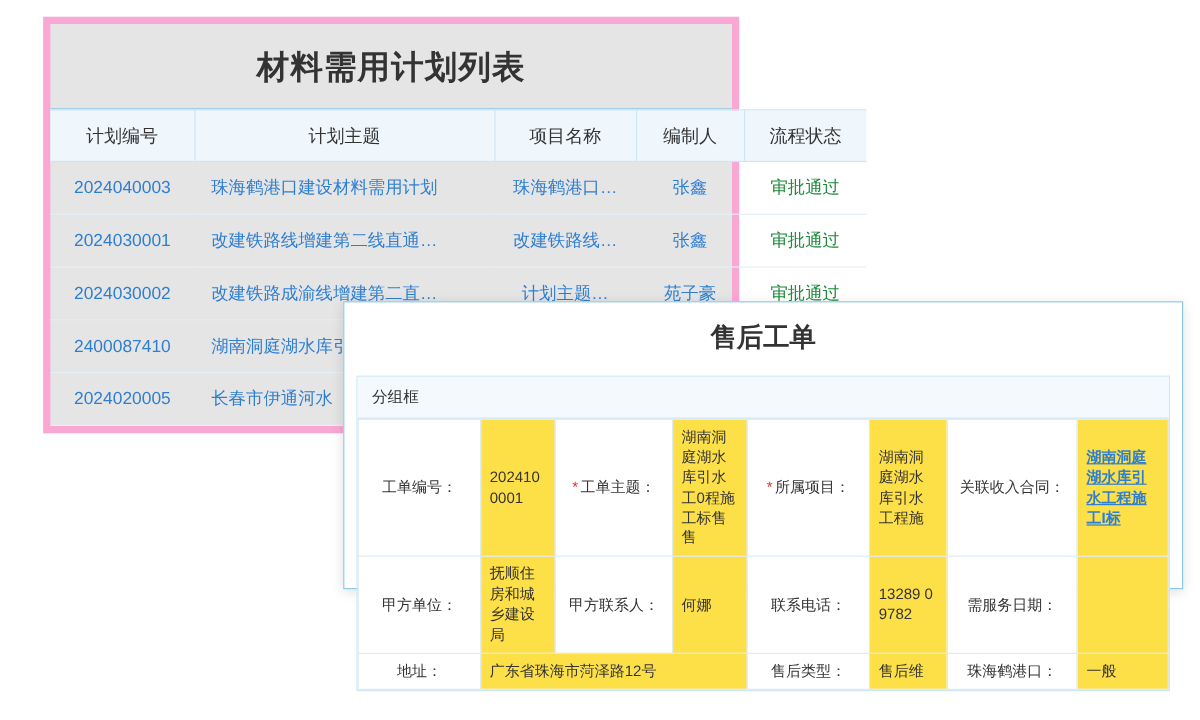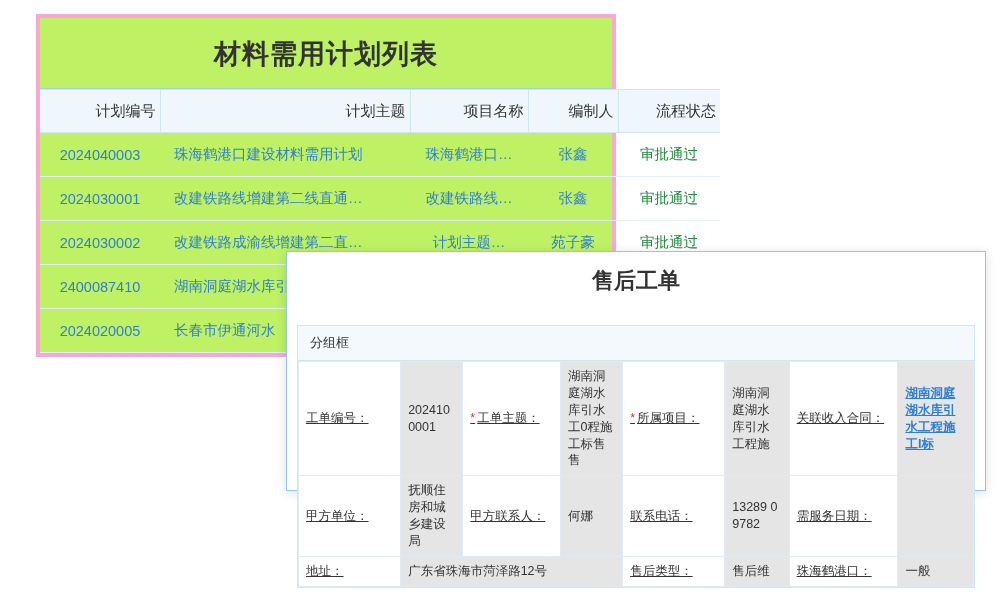--- a/index.html
+++ b/index.html
@@ -17,22 +17,22 @@
     width: 1000px;
     height: 600px;
   }
 
   
   .list-panel {
     position: absolute;
     left: 36px;
     top: 14px;
     width: 580px;
-    background: #bef264;
-    border: 4px solid #f9a8d4;
+    background: #e5e5e5;
+    border: 6px solid #f9a8d4;
     box-sizing: border-box;
   }
 
   .list-title {
     text-align: center;
     font-size: 27px;
     font-weight: bold;
     color: #333333;
     padding: 18px 0 16px 0;
     border-bottom: 1px solid #9fd0e8;
@@ -47,21 +47,21 @@
 
   table.plan-table th {
     background: #eff7fd;
     color: #333333;
     font-size: 15px;
     font-weight: normal;
     height: 42px;
     border: 1px solid #cfe6f5;
     border-left: none;
     border-right: 1px solid #cfe6f5;
-    text-align: right;
+    text-align: center;
     padding: 0 4px;
   }
   table.plan-table th:last-child { border-right: none; }
 
   table.plan-table td {
     height: 43px;
     border-bottom: 1px solid #e4eef6;
     font-size: 14.5px;
     color: #2f7fd1;
     text-align: center;
@@ -102,21 +102,21 @@
 
   .dialog-title {
     text-align: center;
     font-size: 22px;
     font-weight: bold;
     color: #333333;
     padding: 14px 0 13px 0;
   }
 
   .group-box {
-    margin: 16px 10px;
+    margin: 4px 10px;
     border: 1px solid #cfe6f5;
     box-sizing: border-box;
   }
 
   .group-header {
     background: #f3f9fd;
     border-bottom: 1px solid #cfe6f5;
     font-size: 13px;
     color: #333333;
     padding: 8px 12px;
@@ -132,30 +132,29 @@
     border: 1px solid #dfeaf3;
     font-size: 12.5px;
     color: #333333;
     padding: 6px 7px;
     vertical-align: middle;
     line-height: 1.35;
     word-break: break-all;
   }
 
   td.label {
-    text-align: left;
+    text-align: center;
     background: #ffffff;
     color: #333333;
     white-space: nowrap;
-    text-decoration: underline;
   }
 
   td.value {
     text-align: left;
-    background: #e5e5e5;
+    background: #fde047;
     color: #333333;
   }
 
   .req {
     color: #e03030;
     margin-right: 2px;
   }
 
   a.link {
     color: #2f7fd1;

